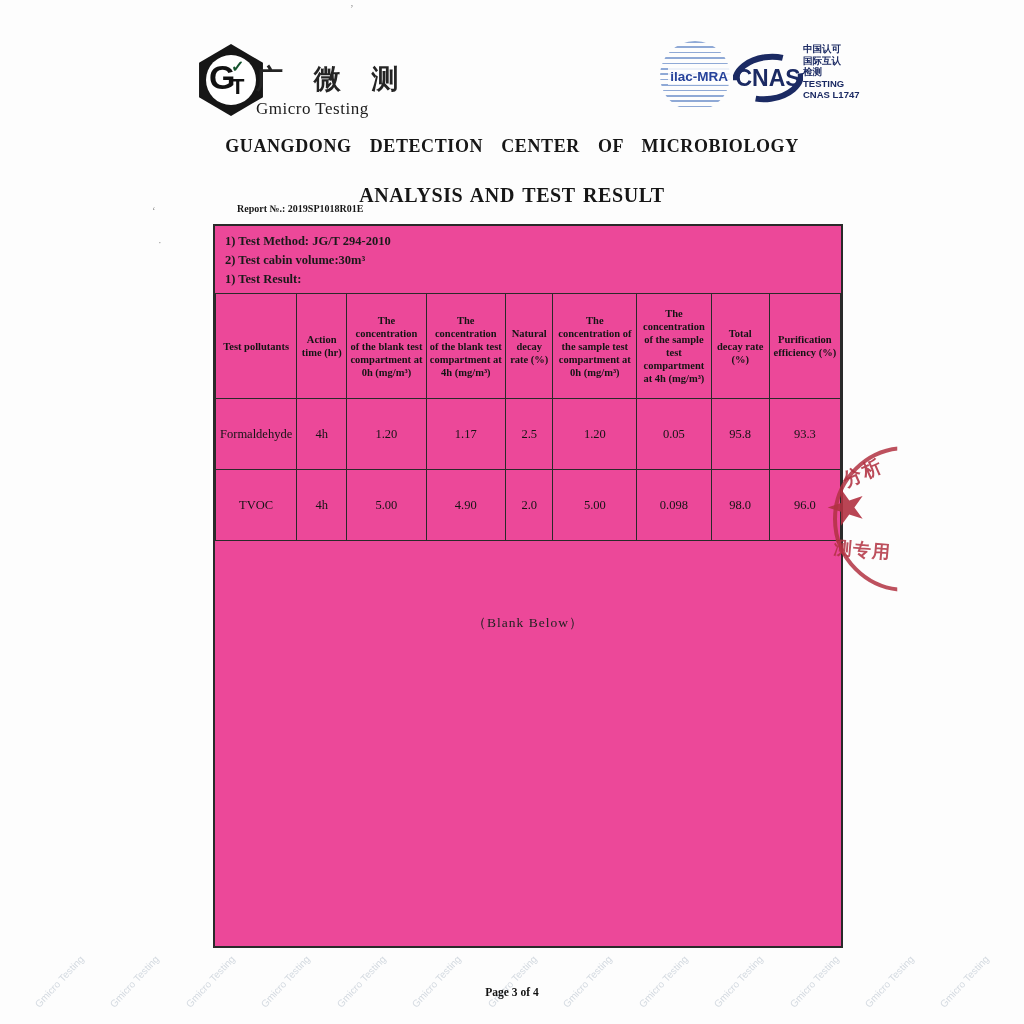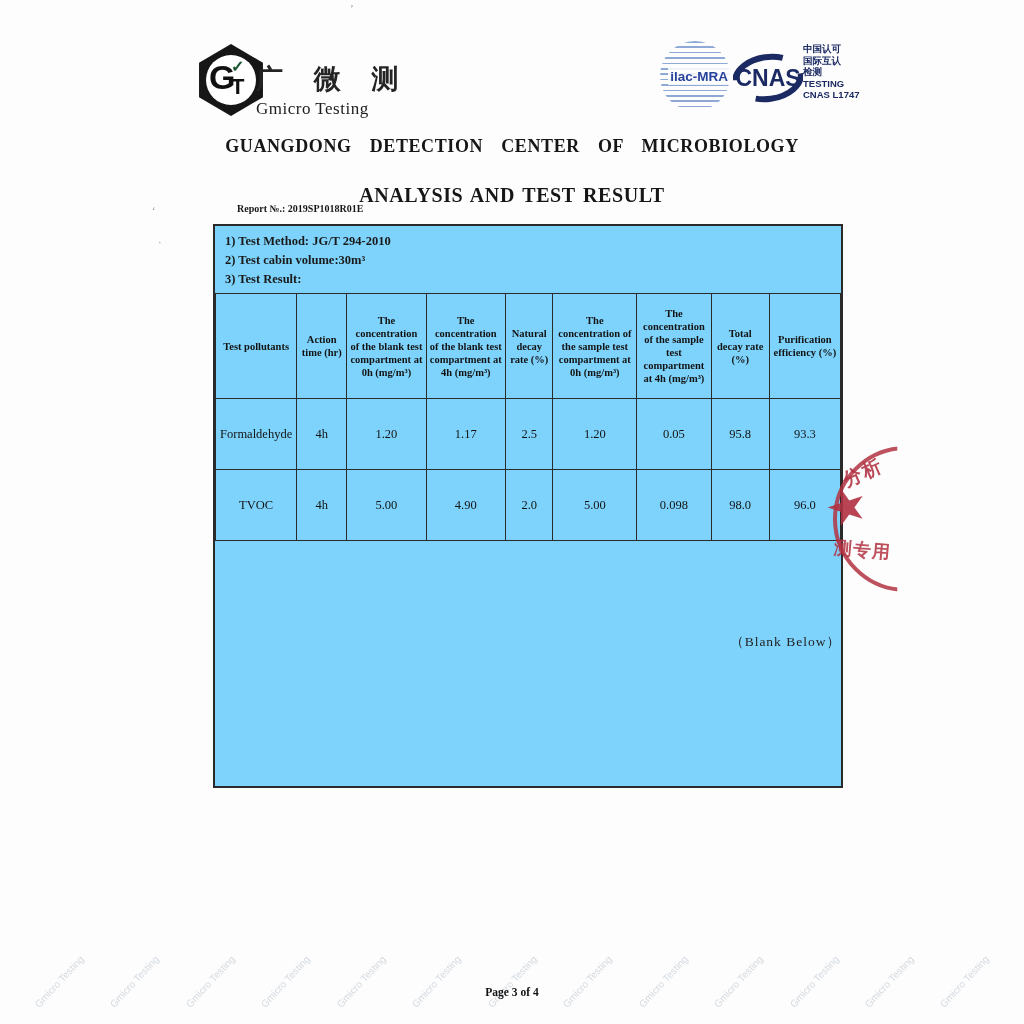--- a/index.html
+++ b/index.html
@@ -31,30 +31,30 @@
   .accr{position:absolute;left:803px;top:43px;font-family:"Liberation Sans",sans-serif;
         font-weight:bold;color:#1b2a63;font-size:9.5px;line-height:11.5px;}
   .accr .ln{white-space:nowrap;}
   
   .title1{position:absolute;top:136px;left:0;width:100%;text-align:center;
         font-weight:bold;font-size:18px;letter-spacing:0.6px;word-spacing:13px;color:#161616;}
   .title2{position:absolute;top:184px;left:0;width:100%;text-align:center;
         font-weight:bold;font-size:20px;letter-spacing:0.6px;word-spacing:2px;color:#161616;}
   .report-no{position:absolute;left:237px;top:203px;font-weight:bold;font-size:10px;color:#161616;}
   
-  .main-box{position:absolute;left:213px;top:224px;width:630px;height:564px;
-        border:2px solid #2a2a2a;background:#7dd3fc;box-sizing:border-box;}
+  .main-box{position:absolute;left:213px;top:224px;width:630px;height:724px;
+        border:2px solid #2a2a2a;background:#ec4899;box-sizing:border-box;}
   .conds{padding:6px 0 0 10px;}
   .cond-line{font-size:12.5px;font-weight:600;line-height:19px;color:#1a1a1a;}
   table.result{width:100%;border-collapse:collapse;margin-top:4px;table-layout:fixed;}
   table.result th,table.result td{border:1px solid #2a2a2a;text-align:center;vertical-align:middle;
         padding:2px 3px;overflow:hidden;}
   table.result th{font-size:10.5px;font-weight:bold;height:100px;line-height:13px;color:#141414;}
   table.result td{font-size:12.5px;height:66px;color:#141414;}
-  .blank-note{margin-top:92px;text-align:right;font-size:13.5px;letter-spacing:1px;color:#222;}
+  .blank-note{margin-top:73px;text-align:center;font-size:13.5px;letter-spacing:1px;color:#222;}
   
   .stamp{position:absolute;left:826px;top:440px;width:200px;height:170px;z-index:5;
          color:#b23242;pointer-events:none;}
   .stamp-ring{position:absolute;left:7px;top:6px;width:146px;height:146px;border-radius:50%;
          border:4px solid #b23242;box-sizing:border-box;opacity:.85;
          clip-path:inset(0 56% 0 0);}
   .stamp-top{position:absolute;left:16px;top:20px;font-size:19px;font-weight:bold;
          transform:rotate(-24deg);opacity:.88;letter-spacing:2px;}
   .stamp-star{position:absolute;left:-1px;top:38px;font-size:48px;transform:rotate(-18deg);opacity:.9;}
   .stamp-bottom{position:absolute;left:8px;top:98px;font-size:18px;font-weight:bold;
@@ -104,21 +104,21 @@
 </div>
 
 <div class="title1">GUANGDONG DETECTION CENTER OF MICROBIOLOGY</div>
 <div class="title2">ANALYSIS AND TEST RESULT</div>
 <div class="report-no">Report №.: 2019SP1018R01E</div>
 
 <div class="main-box">
   <div class="conds">
     <div class="cond-line">1) Test Method: JG/T 294-2010</div>
     <div class="cond-line">2) Test cabin volume:30m³</div>
-    <div class="cond-line">3) Test Result:</div>
+    <div class="cond-line">1) Test Result:</div>
   </div>
 
   <table class="result">
     <colgroup>
       <col style="width:13%">
         <col style="width:8%">
         <col style="width:12.7%">
       <col style="width:12.7%">
         <col style="width:7.6%">
         <col style="width:13.4%">

